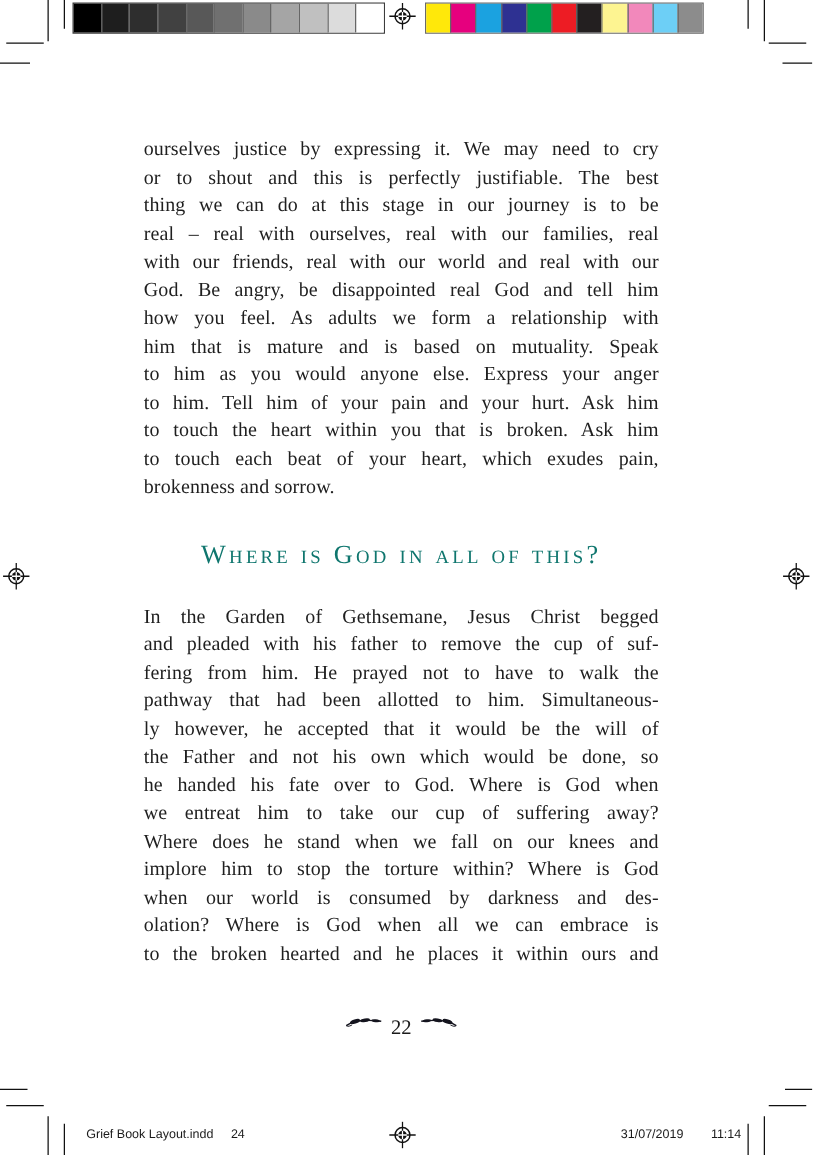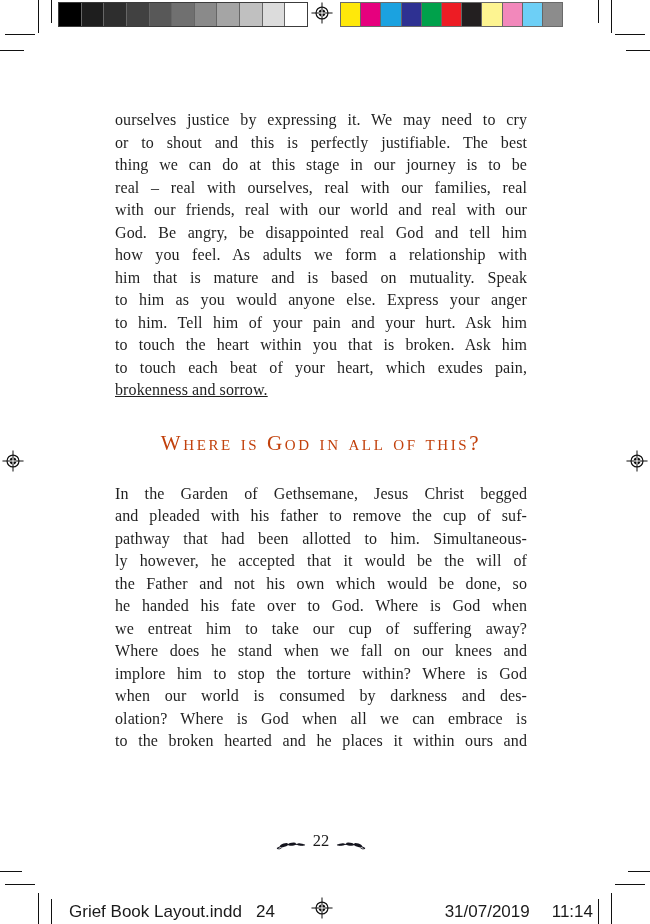--- a/index.html
+++ b/index.html
@@ -42,54 +42,54 @@
   }
   .para { padding-top: 6px; }
   .tline {
     font-size: 16px;
     line-height: 22.5px;
     text-align: justify;
     text-align-last: justify;
     white-space: normal;
     letter-spacing: 0.1px;
   }
-  .tline-last { text-align-last: left; text-decoration: underline; }
+  .tline-last { text-align-last: left; }
 
   .heading {
     margin: 26px 0 19px 0;
     font-size: 21px;
     font-weight: normal;
     font-variant: small-caps;
     letter-spacing: 2.6px;
     text-align: center;
     line-height: 30px;
-    color: #c2410c;
+    color: #0f766e;
   }
 
   
   .folio {
     position: absolute;
     left: 115px;
-    top: 831px;
+    top: 812px;
     width: 412px;
     display: flex;
     justify-content: center;
-    align-items: flex-end;
+    align-items: flex-start;
     gap: 7px;
   }
   .folio .num { font-size: 16.5px; color:#1a1a1a; }
   .fleuron { display:block; }
   .fleuron.mirrored { transform: scaleX(-1); }
 
   
   .slug {
     position: absolute;
     top: 902px;
     font-family: "Liberation Sans", sans-serif;
-    font-size: 17px;
+    font-size: 10px;
     color: #1a1a1a;
     display: flex;
     gap: 14px;
     white-space: nowrap;
   }
   .slug.left  { left: 69px; }
   .slug.right { right: 57px; gap: 22px; }
 </style>
 </head>
 <body>
@@ -189,20 +189,21 @@
         <div class="tline">to him as you would anyone else. Express your anger</div>
         <div class="tline">to him. Tell him of your pain and your hurt. Ask him</div>
         <div class="tline">to touch the heart within you that is broken. Ask him</div>
         <div class="tline">to touch each beat of your heart, which exudes pain,</div>
         <div class="tline tline-last">brokenness and sorrow.</div>
       </div>
     <h2 class="heading">Where is God in all of this?</h2>
     <div class="para">
         <div class="tline">In the Garden of Gethsemane, Jesus Christ begged</div>
         <div class="tline">and pleaded with his father to remove the cup of suf-</div>
+        <div class="tline">fering from him. He prayed not to have to walk the</div>
         <div class="tline">pathway that had been allotted to him. Simultaneous-</div>
         <div class="tline">ly however, he accepted that it would be the will of</div>
         <div class="tline">the Father and not his own which would be done, so</div>
         <div class="tline">he handed his fate over to God. Where is God when</div>
         <div class="tline">we entreat him to take our cup of suffering away?</div>
         <div class="tline">Where does he stand when we fall on our knees and</div>
         <div class="tline">implore him to stop the torture within? Where is God</div>
         <div class="tline">when our world is consumed by darkness and des-</div>
         <div class="tline">olation? Where is God when all we can embrace is</div>
         <div class="tline">to the broken hearted and he places it within ours and</div>

